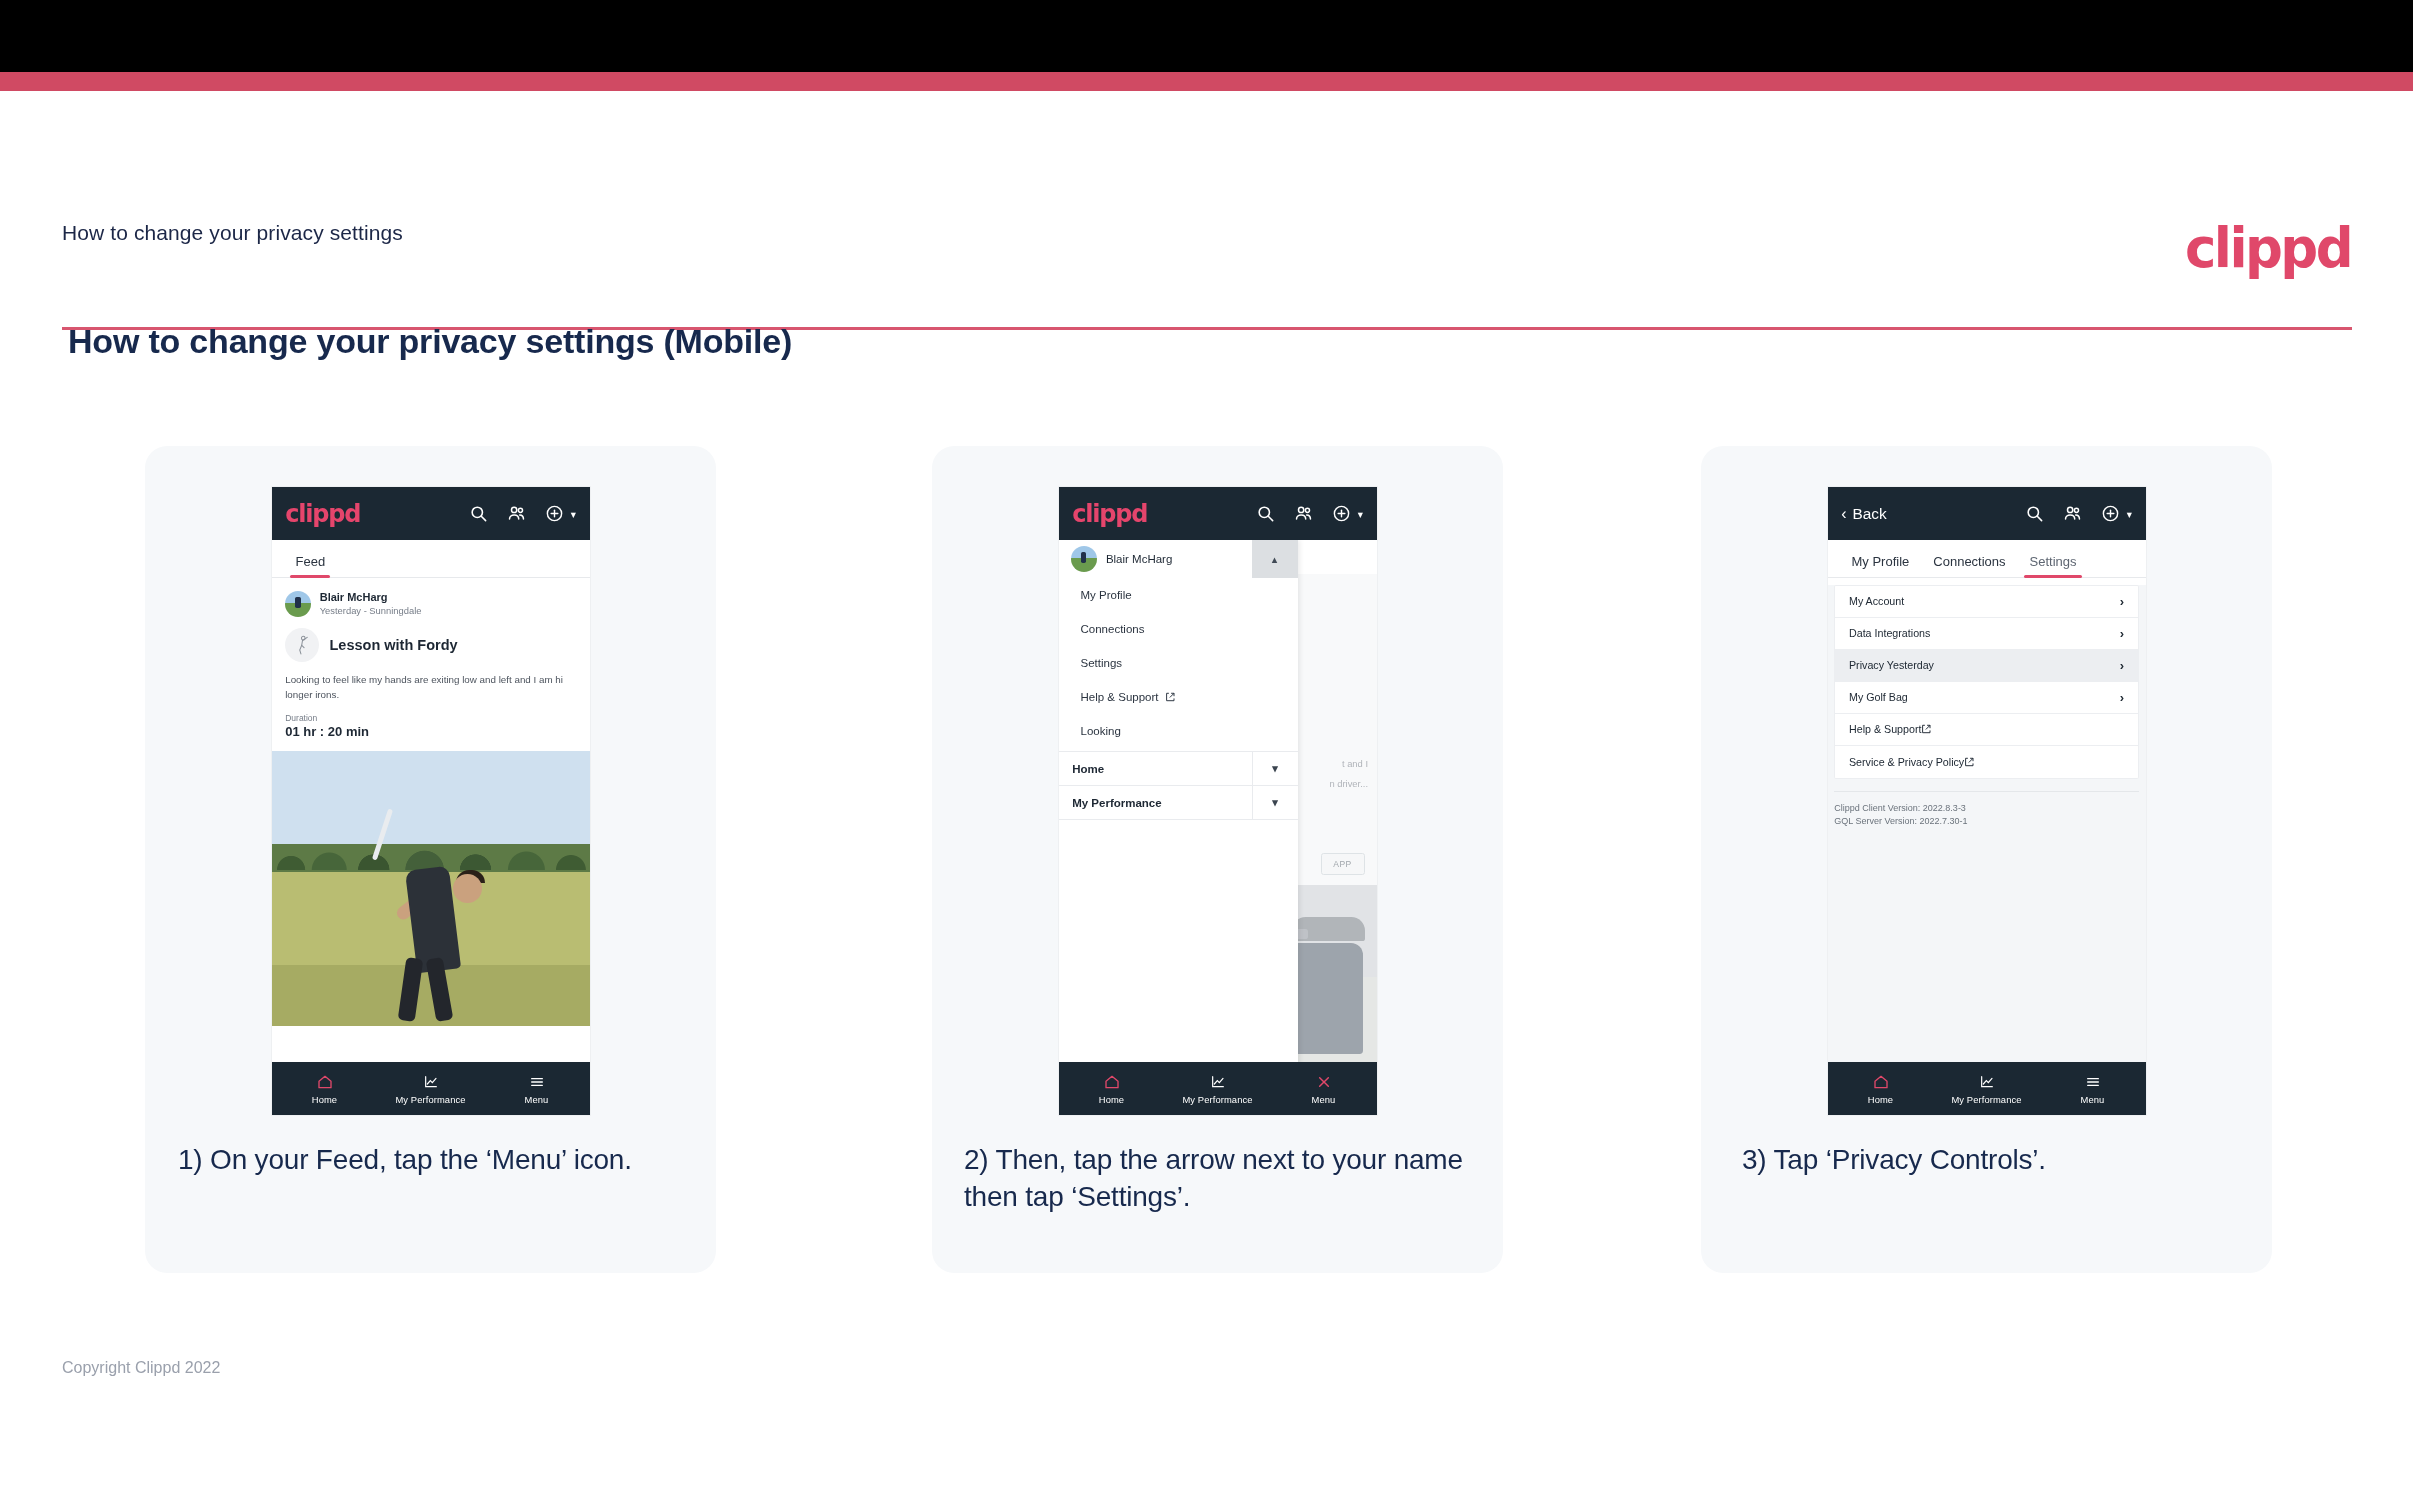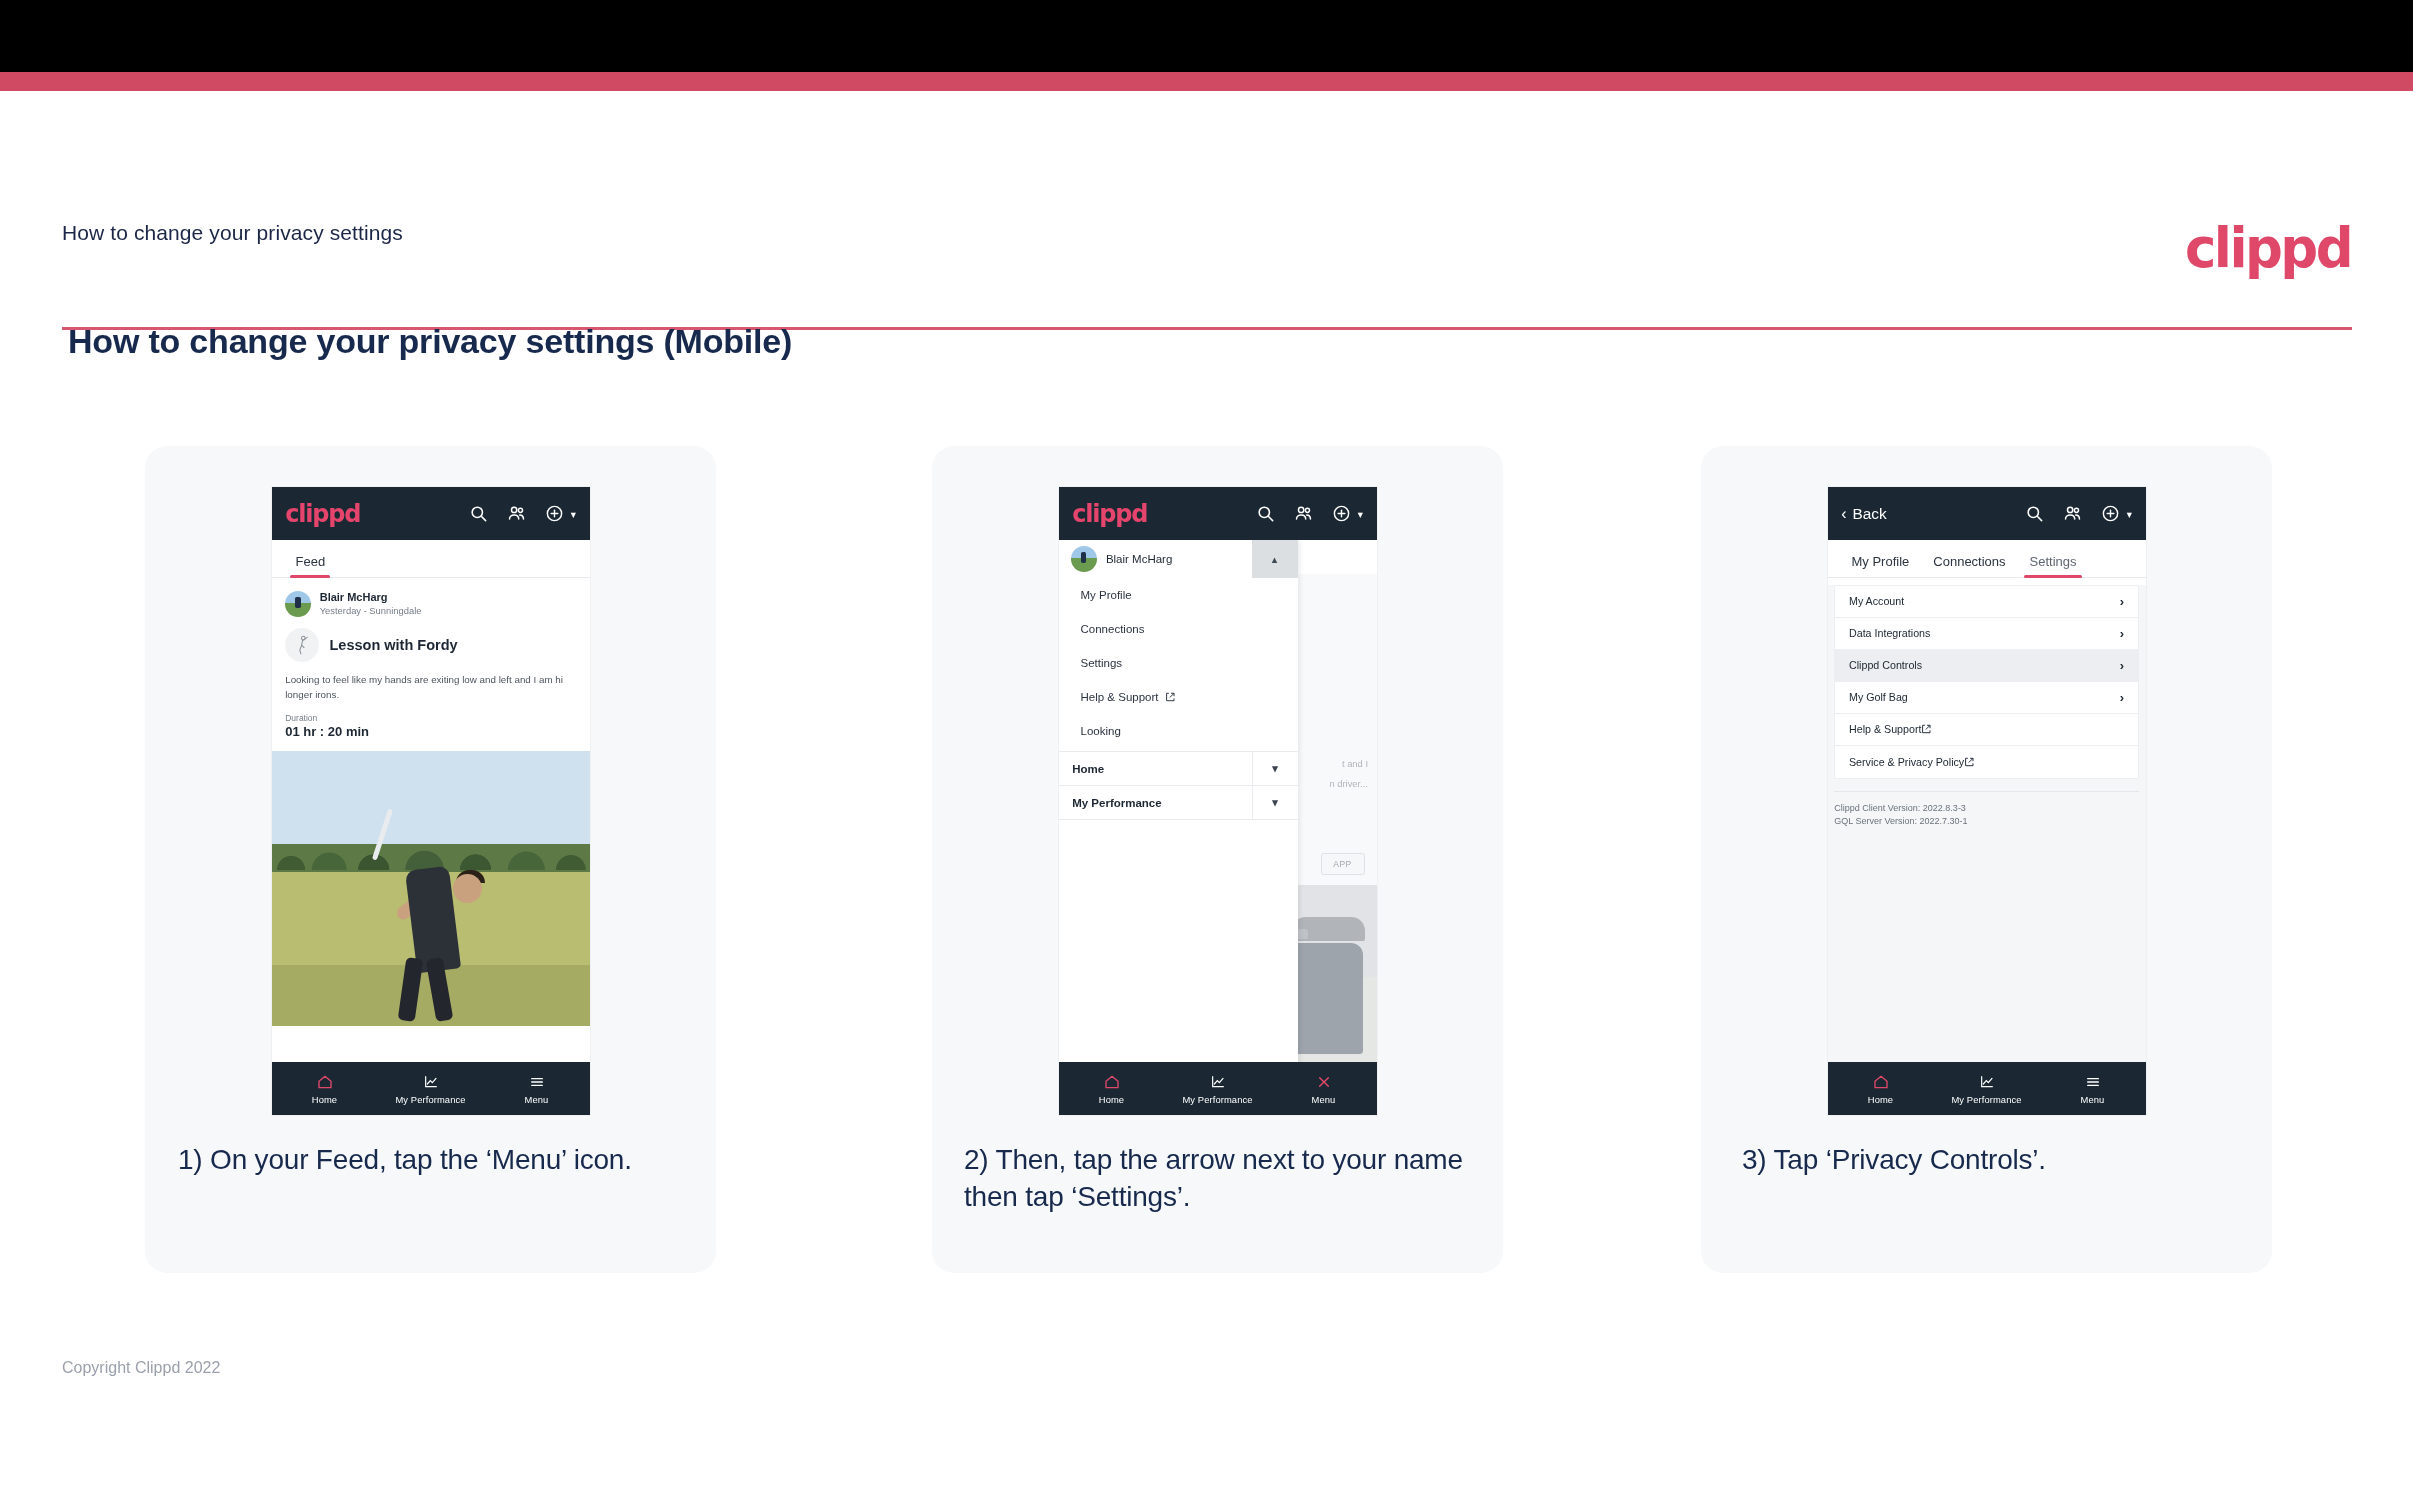--- a/index.html
+++ b/index.html
@@ -539,21 +539,21 @@
           <span>My Account</span>
           <span class="set-chev">›</span>
         </div>
 
         <div class="set-row">
           <span>Data Integrations</span>
           <span class="set-chev">›</span>
         </div>
 
         <div class="set-row highlight">
-          <span>Clippd Controls</span>
+          <span>Privacy Yesterday</span>
           <span class="set-chev">›</span>
         </div>
 
         <div class="set-row">
           <span>My Golf Bag</span>
           <span class="set-chev">›</span>
         </div>
 
         <div class="set-row">
           <span>Help &amp; Support</span>

